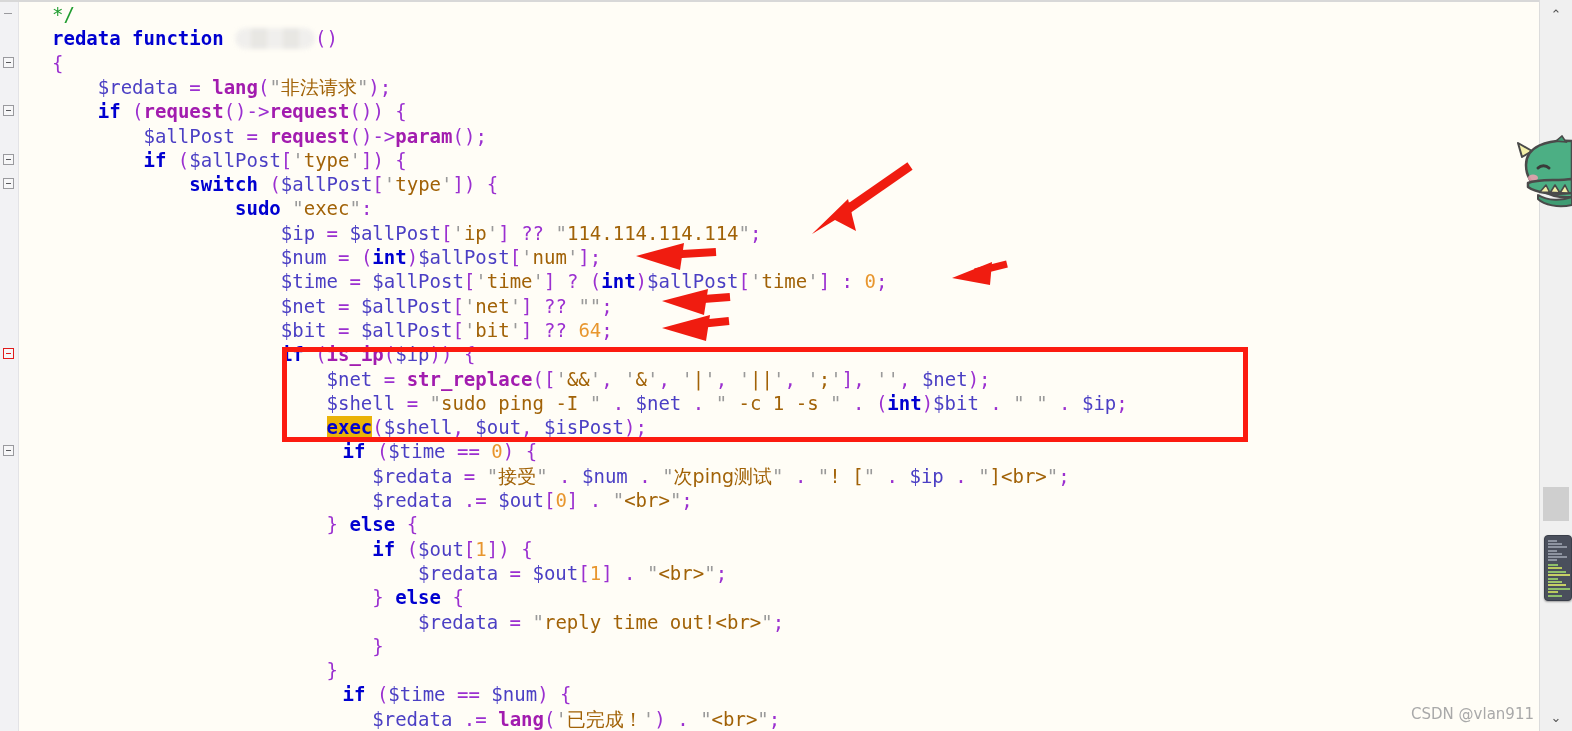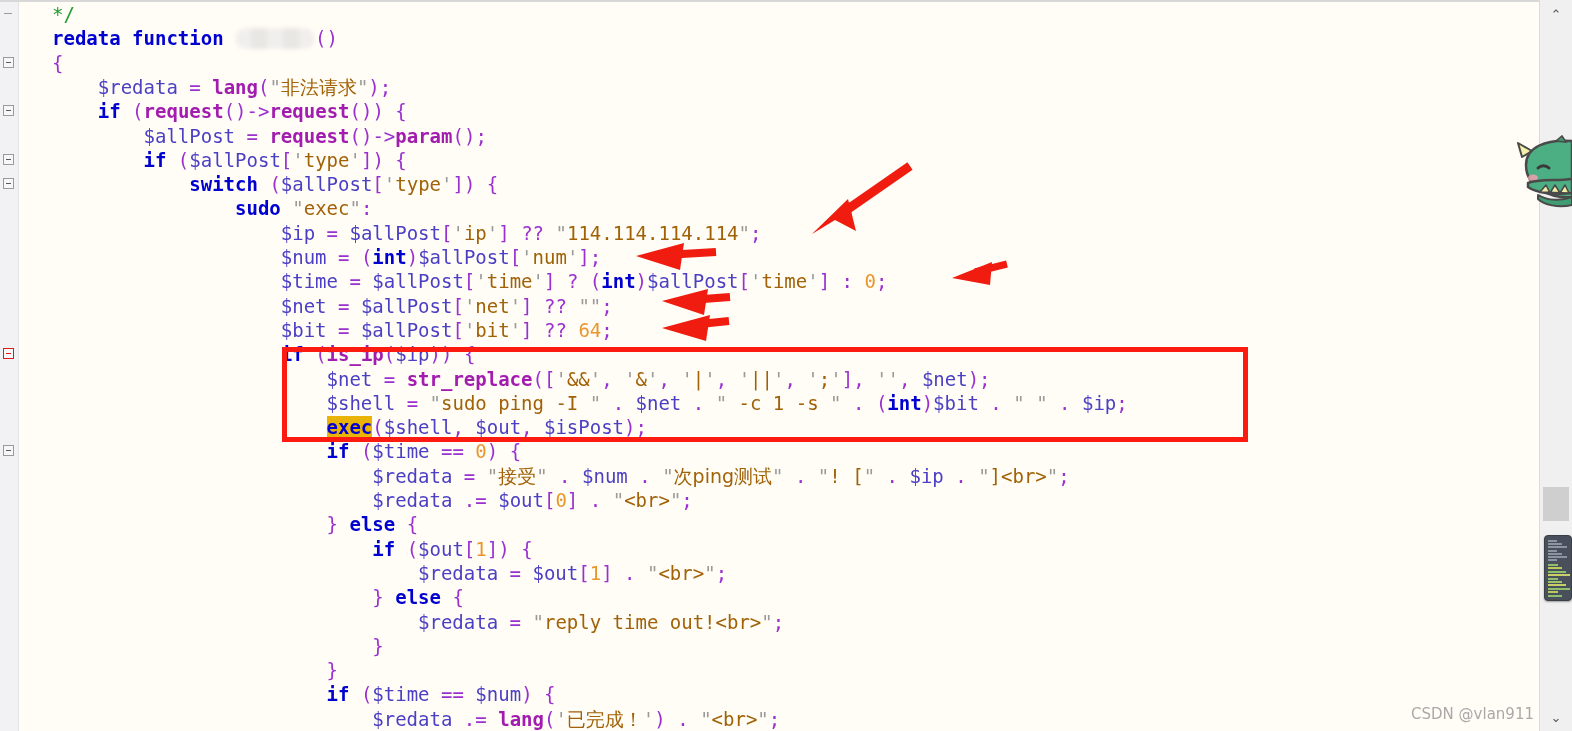--- a/index.html
+++ b/index.html
@@ -207,31 +207,31 @@
       <div class="line" style="top: 196.4px; left: 34px;">                <span class="kw">sudo</span> <span class="qt">"</span><span class="str">exec</span><span class="qt">"</span><span class="op">:</span></div>
       <div class="line" style="top: 220.7px; left: 34px;">                    <span class="var">$ip</span> <span class="op">=</span> <span class="var">$allPost</span><span class="op">[</span><span class="qt">'</span><span class="str">ip</span><span class="qt">'</span><span class="op">]</span> <span class="op">?</span><span class="op">?</span> <span class="qt">"</span><span class="str">114.114.114.114</span><span class="qt">"</span><span class="op">;</span></div>
       <div class="line" style="top: 245px; left: 34px;">                    <span class="var">$num</span> <span class="op">=</span> <span class="op">(</span><span class="kw">int</span><span class="op">)</span><span class="var">$allPost</span><span class="op">[</span><span class="qt">'</span><span class="str">num</span><span class="qt">'</span><span class="op">]</span><span class="op">;</span></div>
       <div class="line" style="top: 269.3px; left: 34px;">                    <span class="var">$time</span> <span class="op">=</span> <span class="var">$allPost</span><span class="op">[</span><span class="qt">'</span><span class="str">time</span><span class="qt">'</span><span class="op">]</span> <span class="op">?</span> <span class="op">(</span><span class="kw">int</span><span class="op">)</span><span class="var">$allPost</span><span class="op">[</span><span class="qt">'</span><span class="str">time</span><span class="qt">'</span><span class="op">]</span> <span class="op">:</span> <span class="num">0</span><span class="op">;</span></div>
       <div class="line" style="top: 293.6px; left: 34px;">                    <span class="var">$net</span> <span class="op">=</span> <span class="var">$allPost</span><span class="op">[</span><span class="qt">'</span><span class="str">net</span><span class="qt">'</span><span class="op">]</span> <span class="op">?</span><span class="op">?</span> <span class="qt">"</span><span class="str"></span><span class="qt">"</span><span class="op">;</span></div>
       <div class="line" style="top: 317.9px; left: 34px;">                    <span class="var">$bit</span> <span class="op">=</span> <span class="var">$allPost</span><span class="op">[</span><span class="qt">'</span><span class="str">bit</span><span class="qt">'</span><span class="op">]</span> <span class="op">?</span><span class="op">?</span> <span class="num">64</span><span class="op">;</span></div>
       <div class="line" style="top: 342.2px; left: 34px;">                    <span class="kw">if</span> <span class="op">(</span><span class="fn">is_ip</span><span class="op">(</span><span class="var">$ip</span><span class="op">)</span><span class="op">)</span> <span class="op">{</span></div>
       <div class="line" style="top: 366.5px; left: 34px;">                        <span class="var">$net</span> <span class="op">=</span> <span class="fn">str_replace</span><span class="op">(</span><span class="op">[</span><span class="qt">'</span><span class="str">&amp;&amp;</span><span class="qt">'</span><span class="op">,</span> <span class="qt">'</span><span class="str">&amp;</span><span class="qt">'</span><span class="op">,</span> <span class="qt">'</span><span class="str">|</span><span class="qt">'</span><span class="op">,</span> <span class="qt">'</span><span class="str">||</span><span class="qt">'</span><span class="op">,</span> <span class="qt">'</span><span class="str">;</span><span class="qt">'</span><span class="op">]</span><span class="op">,</span> <span class="qt">'</span><span class="str"></span><span class="qt">'</span><span class="op">,</span> <span class="var">$net</span><span class="op">)</span><span class="op">;</span></div>
       <div class="line" style="top: 390.8px; left: 34px;">                        <span class="var">$shell</span> <span class="op">=</span> <span class="qt">"</span><span class="str">sudo ping -I </span><span class="qt">"</span> <span class="op">.</span> <span class="var">$net</span> <span class="op">.</span> <span class="qt">"</span><span class="str"> -c 1 -s </span><span class="qt">"</span> <span class="op">.</span> <span class="op">(</span><span class="kw">int</span><span class="op">)</span><span class="var">$bit</span> <span class="op">.</span> <span class="qt">"</span><span class="str"> </span><span class="qt">"</span> <span class="op">.</span> <span class="var">$ip</span><span class="op">;</span></div>
       <div class="line" style="top: 415.1px; left: 34px;">                        <span class="hl-exec">exec</span><span class="op">(</span><span class="var">$shell</span><span class="op">,</span> <span class="var">$out</span><span class="op">,</span> <span class="var">$isPost</span><span class="op">)</span><span class="op">;</span></div>
-      <div class="line" style="top: 439.4px; left: 34px;">                        <span class="kw">if</span> <span class="op">(</span><span class="var">$time</span> <span class="op">=</span><span class="op">=</span> <span class="num">0</span><span class="op">)</span> <span class="op">{</span></div>
+      <div class="line" style="top: 439.4px; left: 50px;">                        <span class="kw">if</span> <span class="op">(</span><span class="var">$time</span> <span class="op">=</span><span class="op">=</span> <span class="num">0</span><span class="op">)</span> <span class="op">{</span></div>
       <div class="line" style="top: 463.7px; left: 34px;">                            <span class="var">$redata</span> <span class="op">=</span> <span class="qt">"</span><span class="str cn">接受</span><span class="qt">"</span> <span class="op">.</span> <span class="var">$num</span> <span class="op">.</span> <span class="qt">"</span><span class="str cn">次ping测试</span><span class="qt">"</span> <span class="op">.</span> <span class="qt">"</span><span class="str">! [</span><span class="qt">"</span> <span class="op">.</span> <span class="var">$ip</span> <span class="op">.</span> <span class="qt">"</span><span class="str">]&lt;br&gt;</span><span class="qt">"</span><span class="op">;</span></div>
       <div class="line" style="top: 488px; left: 34px;">                            <span class="var">$redata</span> <span class="op">.</span><span class="op">=</span> <span class="var">$out</span><span class="op">[</span><span class="num">0</span><span class="op">]</span> <span class="op">.</span> <span class="qt">"</span><span class="str">&lt;br&gt;</span><span class="qt">"</span><span class="op">;</span></div>
       <div class="line" style="top: 512.3px; left: 34px;">                        <span class="op">}</span> <span class="kw">else</span> <span class="op">{</span></div>
       <div class="line" style="top: 536.6px; left: 34px;">                            <span class="kw">if</span> <span class="op">(</span><span class="var">$out</span><span class="op">[</span><span class="num">1</span><span class="op">]</span><span class="op">)</span> <span class="op">{</span></div>
       <div class="line" style="top: 560.9px; left: 34px;">                                <span class="var">$redata</span> <span class="op">=</span> <span class="var">$out</span><span class="op">[</span><span class="num">1</span><span class="op">]</span> <span class="op">.</span> <span class="qt">"</span><span class="str">&lt;br&gt;</span><span class="qt">"</span><span class="op">;</span></div>
       <div class="line" style="top: 585.2px; left: 34px;">                            <span class="op">}</span> <span class="kw">else</span> <span class="op">{</span></div>
       <div class="line" style="top: 609.5px; left: 34px;">                                <span class="var">$redata</span> <span class="op">=</span> <span class="qt">"</span><span class="str">reply time out!&lt;br&gt;</span><span class="qt">"</span><span class="op">;</span></div>
       <div class="line" style="top: 633.8px; left: 34px;">                            <span class="op">}</span></div>
       <div class="line" style="top: 658.1px; left: 34px;">                        <span class="op">}</span></div>
-      <div class="line" style="top: 682.4px; left: 34px;">                        <span class="kw">if</span> <span class="op">(</span><span class="var">$time</span> <span class="op">=</span><span class="op">=</span> <span class="var">$num</span><span class="op">)</span> <span class="op">{</span></div>
+      <div class="line" style="top: 682.4px; left: 50px;">                        <span class="kw">if</span> <span class="op">(</span><span class="var">$time</span> <span class="op">=</span><span class="op">=</span> <span class="var">$num</span><span class="op">)</span> <span class="op">{</span></div>
       <div class="line" style="top: 706.7px; left: 34px;">                            <span class="var">$redata</span> <span class="op">.</span><span class="op">=</span> <span class="fn">lang</span><span class="op">(</span><span class="qt">'</span><span class="str cn">已完成！</span><span class="qt">'</span><span class="op">)</span> <span class="op">.</span> <span class="qt">"</span><span class="str">&lt;br&gt;</span><span class="qt">"</span><span class="op">;</span></div>
     </div>
 
   <div id="redbox"></div>
 
   <svg class="arrow" style="left:0;top:0;width:1572px;height:731px;" viewBox="0 0 1572 731">
 
     <g>
       <path d="M 910 166 L 838 216" stroke="#f01c10" stroke-width="9" stroke-linecap="butt"></path>
       <polygon points="812,234 850,202 853,228 840,213" fill="#f01c10"></polygon>

